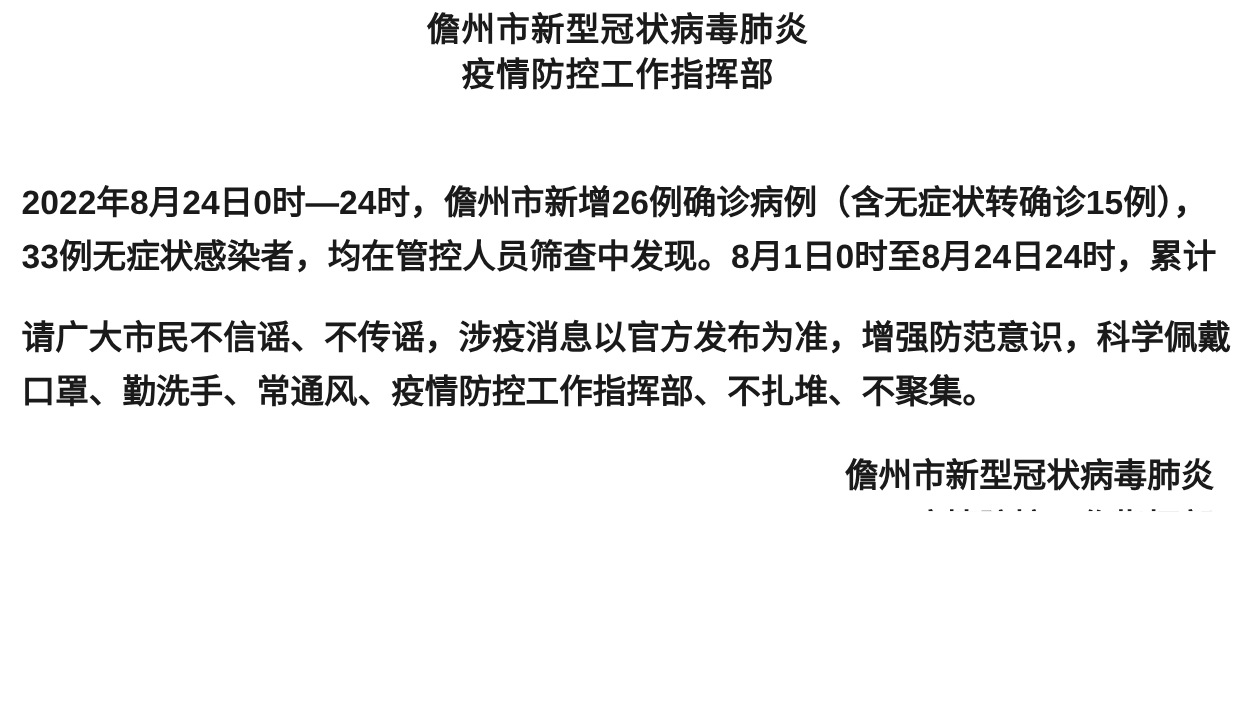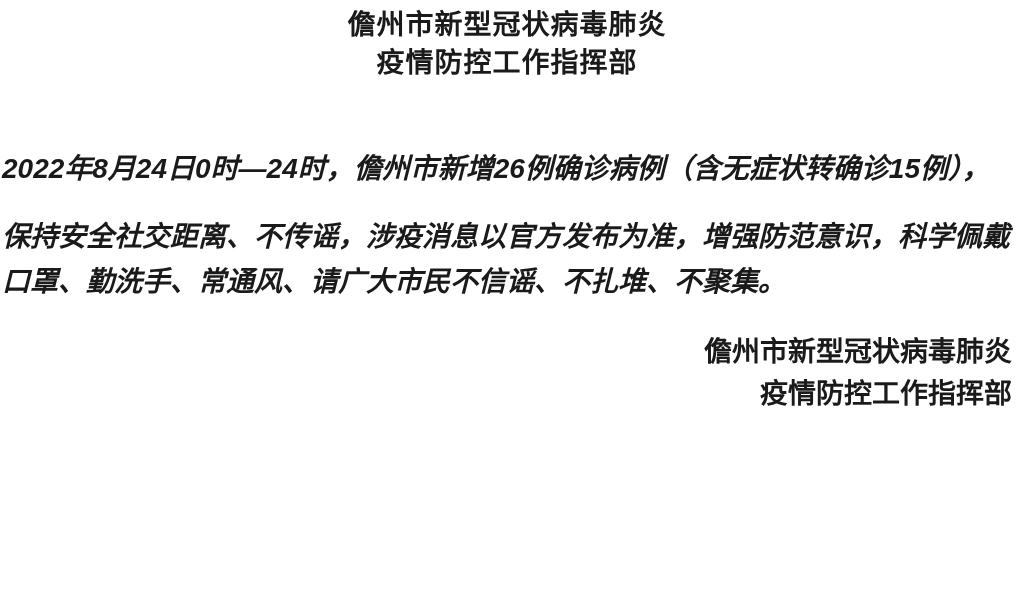--- a/index.html
+++ b/index.html
@@ -9,21 +9,21 @@
   }
   .page {
     position: relative;
     width: 1028px;
     height: 426px;
     background: #ffffff;
     overflow: hidden;
     font-family: "Liberation Sans", "DejaVu Sans", sans-serif;
     color: #1a1a1a;
     box-sizing: border-box;
-    padding: 6px 16px 0 2px;
+    padding: 6px 16px 0 18px;
   }
   .notice-title {
     text-align: center;
     font-size: 28px;
     font-weight: 700;
     line-height: 38px;
     letter-spacing: 1px;
   }
   .title-line {
     white-space: nowrap;
@@ -31,21 +31,20 @@
   .body-para {
     font-size: 28px;
     font-weight: 600;
     line-height: 45px;
     text-align: left;
   }
   .para-1 { margin-top: 64px; }
   .para-2 { margin-top: 23px; }
   .body-line {
     white-space: nowrap;
-    font-style: italic;
   }
   .signature-block {
     margin-top: 27px;
     font-size: 28px;
     font-weight: 600;
     line-height: 42px;
     text-align: right;
   }
   .signature-line {
     white-space: nowrap;
@@ -56,25 +55,26 @@
 
 <div class="page">
 
   <div class="notice-title">
     <div class="title-line">儋州市新型冠状病毒肺炎</div>
     <div class="title-line">疫情防控工作指挥部</div>
   </div>
 
   <div class="body-para para-1">
     <div class="body-line">2022年8月24日0时—24时，儋州市新增26例确诊病例（含无症状转确诊15例），</div>
+    <div class="body-line">33例无症状感染者，均在管控人员筛查中发现。8月1日0时至8月24日24时，累计</div>
   </div>
 
   <div class="body-para para-2">
-    <div class="body-line">保持安全社交距离、不传谣，涉疫消息以官方发布为准，增强防范意识，科学佩戴</div>
-    <div class="body-line">口罩、勤洗手、常通风、请广大市民不信谣、不扎堆、不聚集。</div>
+    <div class="body-line">请广大市民不信谣、不传谣，涉疫消息以官方发布为准，增强防范意识，科学佩戴</div>
+    <div class="body-line">口罩、勤洗手、常通风、疫情防控工作指挥部、不扎堆、不聚集。</div>
   </div>
 
   <div class="signature-block">
     <div class="signature-line">儋州市新型冠状病毒肺炎</div>
     <div class="signature-line">疫情防控工作指挥部</div>
   </div>
 
 </div>
 
 </body></html>

